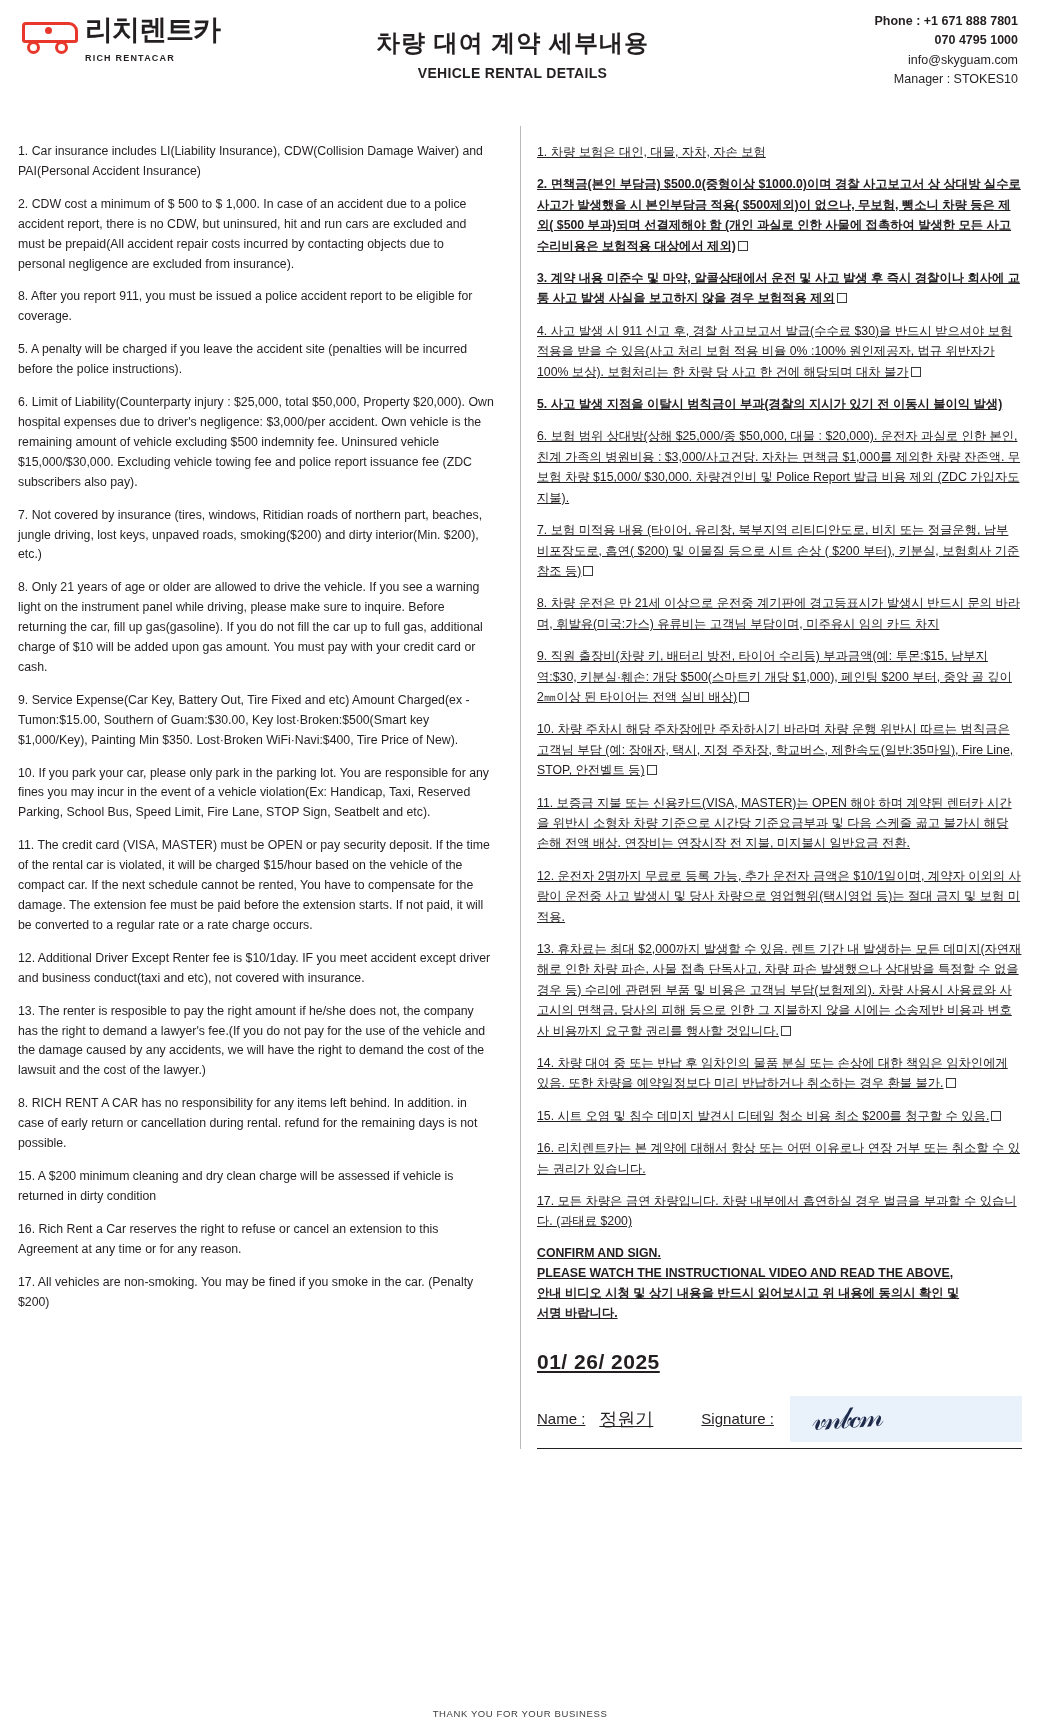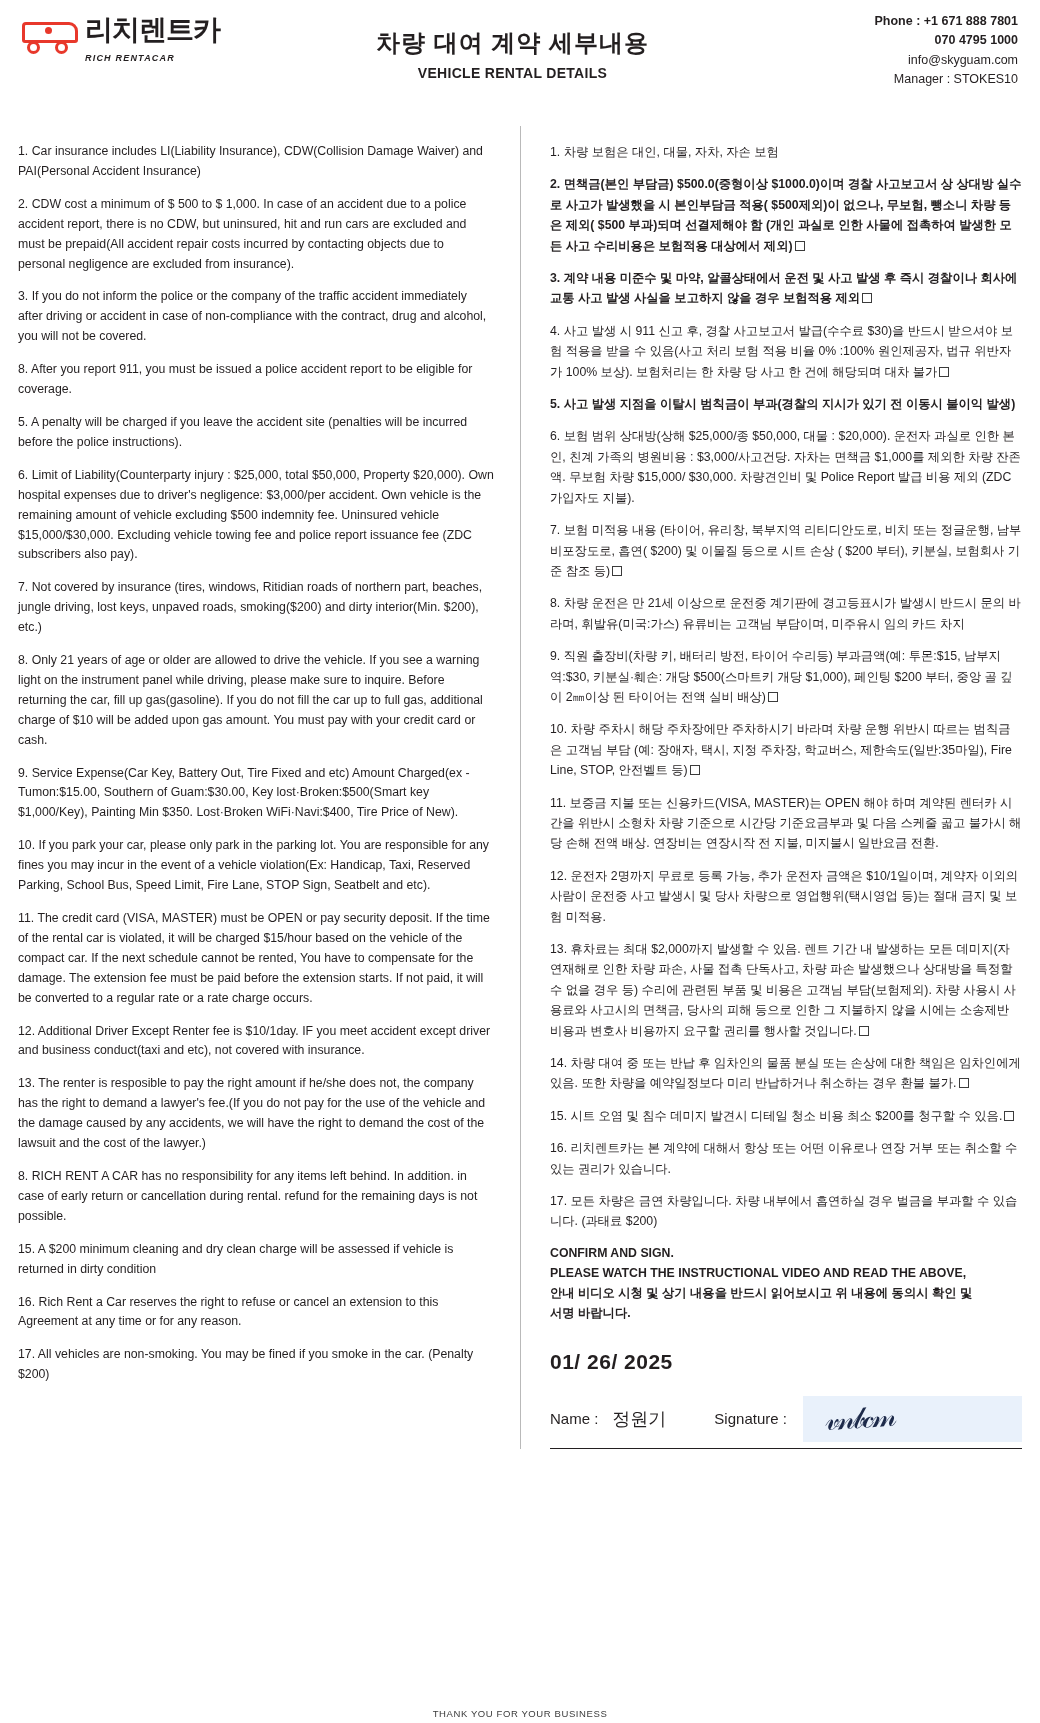--- a/index.html
+++ b/index.html
@@ -67,21 +67,20 @@
     color: #231f20;
     line-height: 1;
   }
   .logo-sub {
     font-size: 9px;
     letter-spacing: 1.2px;
     color: #231f20;
     margin-left: 63px;
     margin-top: 3px;
     font-weight: bold;
-    font-style: italic;
   }
 
   .title-block {
     flex: 1;
     text-align: center;
     padding-top: 4px;
   }
   .title-ko {
     font-size: 24px;
     font-weight: bold;
@@ -108,21 +107,21 @@
   
   .columns {
     display: flex;
     padding: 30px 18px 0 18px;
     position: relative;
   }
   .col {
     width: 50%;
   }
   .col-left { padding-right: 26px; }
-  .col-right { padding-left: 30px; }
+  .col-right { padding-left: 17px; text-decoration: underline; }
   .divider {
     position: absolute;
     left: 50%;
     top: 14px;
     bottom: 0;
     width: 1px;
     background: #b9b9b9;
   }
   .clause {
     font-size: 12.3px;
@@ -236,21 +235,20 @@
     <div>Manager : STOKES10</div>
   </div>
 </div>
 
 <div class="columns">
   <div class="divider"></div>
 
   <div class="col col-left">
     <div class="clause">1. Car insurance includes LI(Liability Insurance), CDW(Collision Damage Waiver) and PAI(Personal Accident Insurance)</div>
     <div class="clause">2. CDW cost a minimum of $ 500 to $ 1,000. In case of an accident due to a police accident report, there is no CDW, but uninsured, hit and run cars are excluded and must be prepaid(All accident repair costs incurred by contacting objects due to personal negligence are excluded from insurance).</div>
-    <div class="clause">3. If you do not inform the police or the company of the traffic accident immediately after driving or accident in case of non-compliance with the contract, drug and alcohol, you will not be covered.</div>
     <div class="clause">8. After you report 911, you must be issued a police accident report to be eligible for coverage.</div>
     <div class="clause">5. A penalty will be charged if you leave the accident site (penalties will be incurred before the police instructions).</div>
     <div class="clause">6. Limit of Liability(Counterparty injury : $25,000, total $50,000, Property $20,000). Own hospital expenses due to driver's negligence: $3,000/per accident. Own vehicle is the remaining amount of vehicle excluding $500 indemnity fee. Uninsured vehicle $15,000/$30,000. Excluding vehicle towing fee and police report issuance fee (ZDC subscribers also pay).</div>
     <div class="clause">7. Not covered by insurance (tires, windows, Ritidian roads of northern part, beaches, jungle driving, lost keys, unpaved roads, smoking($200) and dirty interior(Min. $200), etc.)</div>
     <div class="clause">8. Only 21 years of age or older are allowed to drive the vehicle. If you see a warning light on the instrument panel while driving, please make sure to inquire. Before returning the car, fill up gas(gasoline). If you do not fill the car up to full gas, additional charge of $10 will be added upon gas amount. You must pay with your credit card or cash.</div>
     <div class="clause">9. Service Expense(Car Key, Battery Out, Tire Fixed and etc) Amount Charged(ex -Tumon:$15.00, Southern of Guam:$30.00, Key lost·Broken:$500(Smart key $1,000/Key), Painting Min $350. Lost·Broken WiFi·Navi:$400, Tire Price of New).</div>
     <div class="clause">10. If you park your car, please only park in the parking lot. You are responsible for any fines you may incur in the event of a vehicle violation(Ex: Handicap, Taxi, Reserved Parking, School Bus, Speed Limit, Fire Lane, STOP Sign, Seatbelt and etc).</div>
     <div class="clause">11. The credit card (VISA, MASTER) must be OPEN or pay security deposit. If the time of the rental car is violated, it will be charged $15/hour based on the vehicle of the compact car. If the next schedule cannot be rented, You have to compensate for the damage. The extension fee must be paid before the extension starts. If not paid, it will be converted to a regular rate or a rate charge occurs.</div>
     <div class="clause">12. Additional Driver Except Renter fee is $10/1day. IF you meet accident except driver and business conduct(taxi and etc), not covered with insurance.</div>
     <div class="clause">13. The renter is resposible to pay the right amount if he/she does not, the company has the right to demand a lawyer's fee.(If you do not pay for the use of the vehicle and the damage caused by any accidents, we will have the right to demand the cost of the lawsuit and the cost of the lawyer.)</div>

